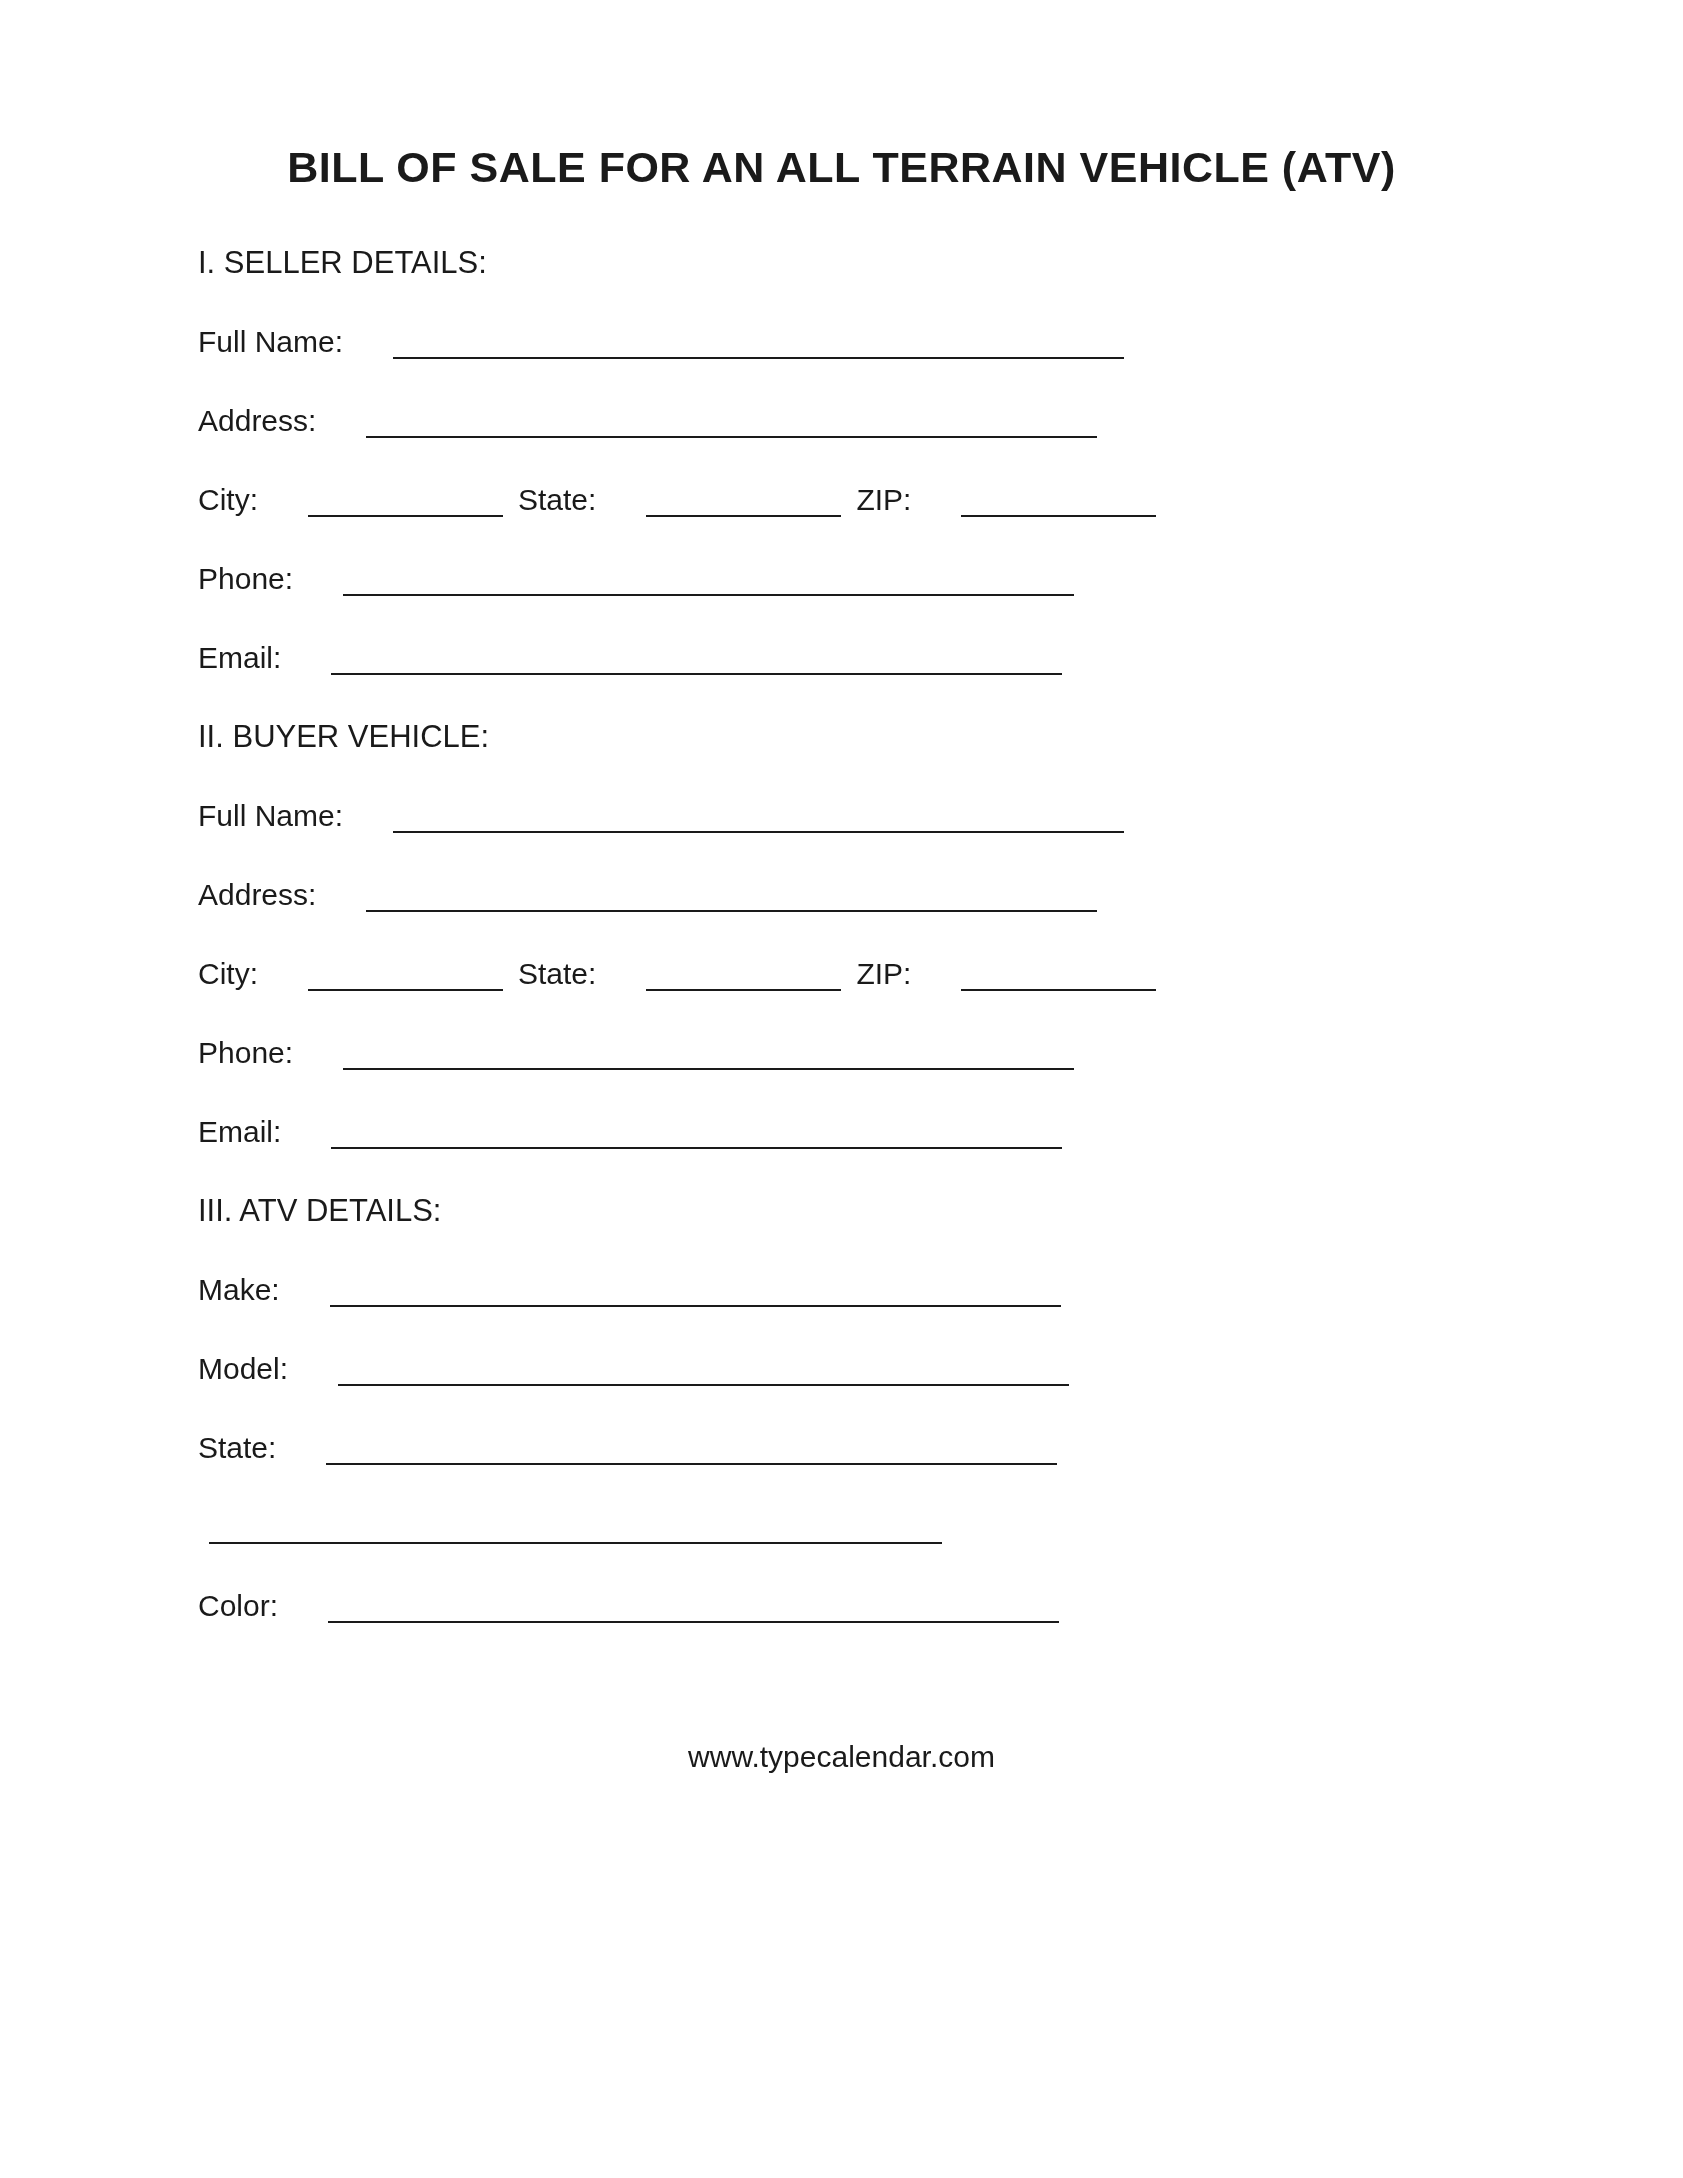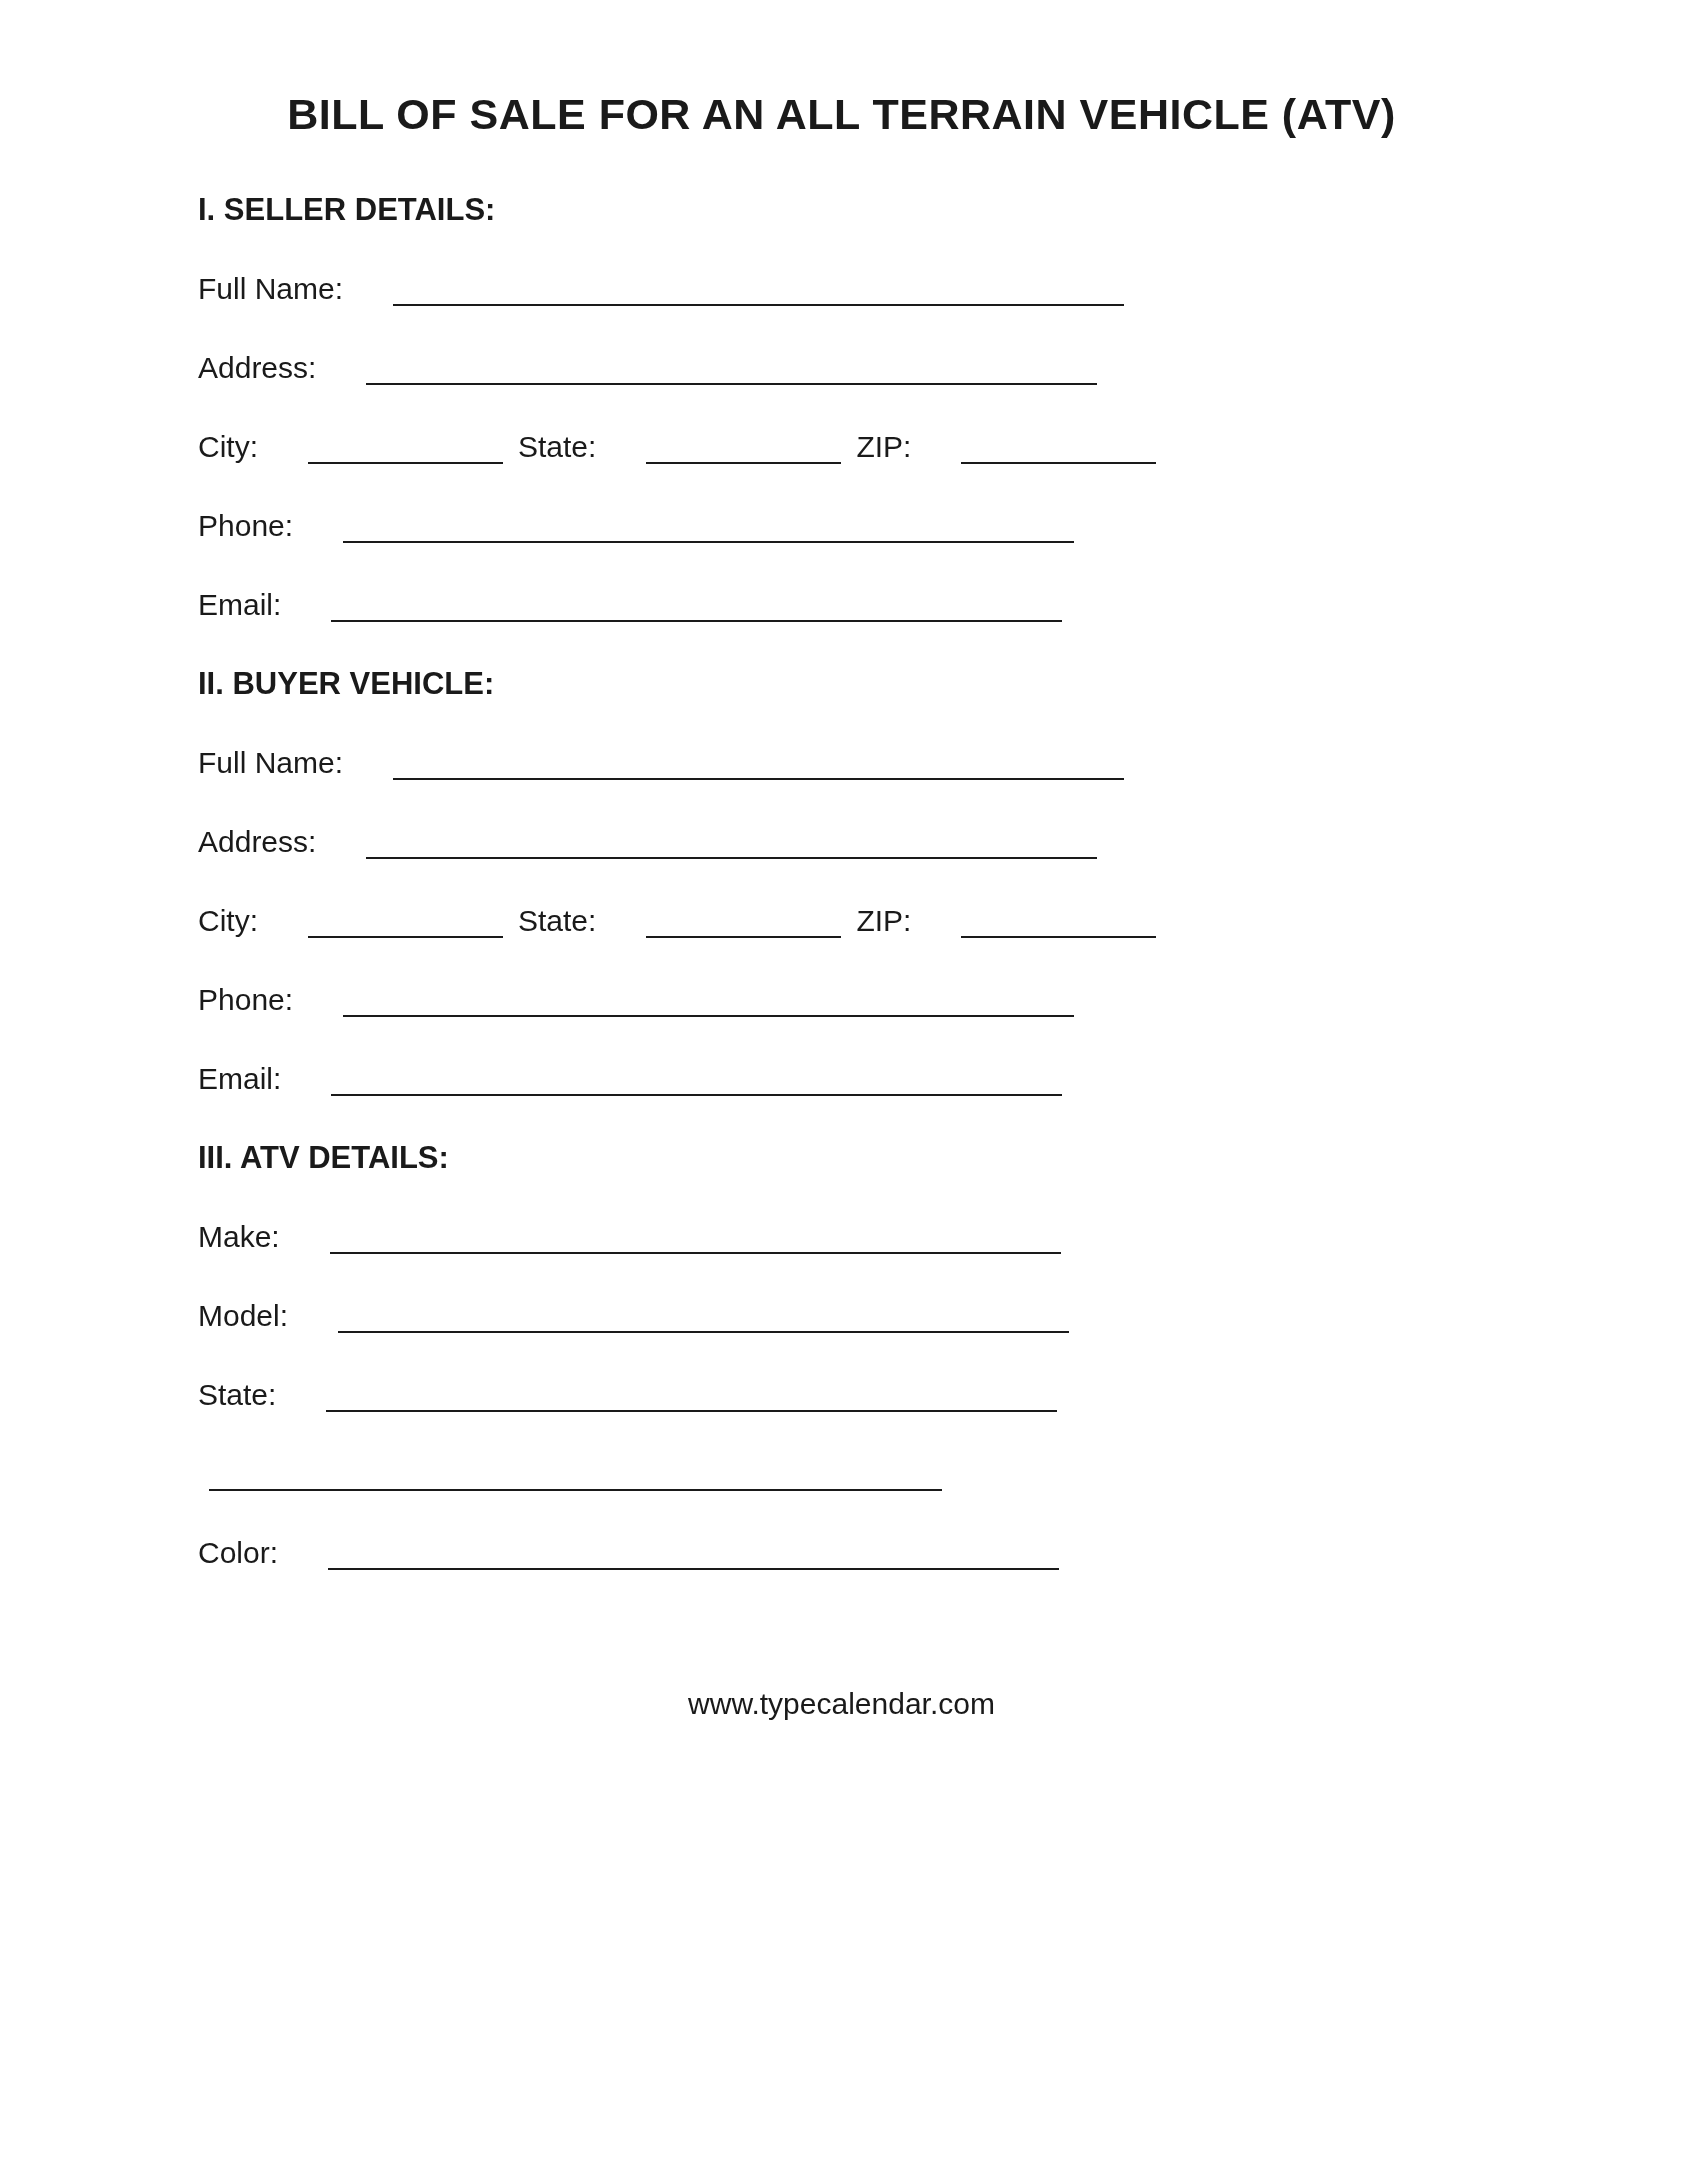--- a/index.html
+++ b/index.html
@@ -6,39 +6,40 @@
   .page {
     position: relative;
     width: 1683px;
     height: 2178px;
     background: #ffffff;
     color: #1a1a1a;
     font-family: "Liberation Sans", "DejaVu Sans", sans-serif;
     overflow: hidden;
   }
   .title {
-    padding-top: 91px;
+    padding-top: 116px;
     text-align: center;
     font-size: 43px;
     font-weight: 700;
     line-height: 1.1;
     letter-spacing: 0.5px;
+    margin-top: 28px;
   }
   .content {
     margin-left: 198px;
     margin-top: 10px;
   }
   .row {
     height: 79px;
     display: flex;
     align-items: flex-end;
   }
   .heading {
     font-size: 31px;
-    font-weight: 700;
+    font-weight: 400;
     line-height: 1.15;
   }
   .field {
     display: flex;
     align-items: flex-end;
     gap: 39px;
   }
   .field + .field { margin-left: 15px; }
   .label {
     font-size: 30px;

